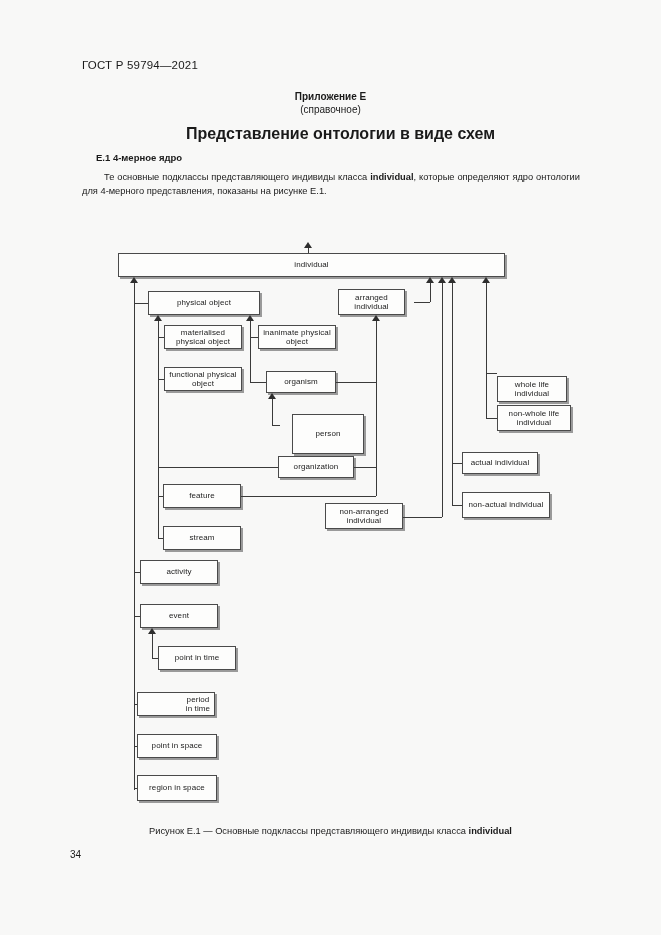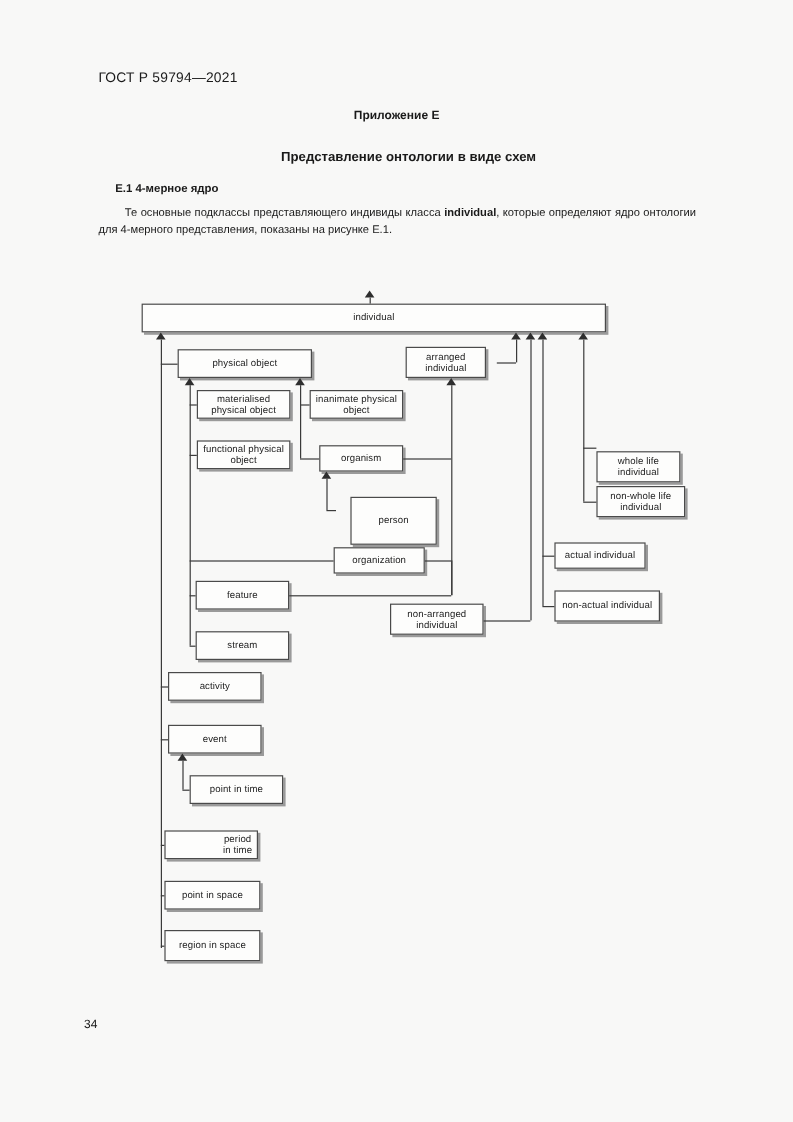--- a/index.html
+++ b/index.html
@@ -45,21 +45,21 @@
   .annex-sub {
     font-weight: normal;
   }
 
   .section-title {
     position: absolute;
     left: 0;
     right: 0;
     top: 125px;
     text-align: center;
-    font-size: 11px;
+    font-size: 16px;
     font-weight: bold;
     margin-left: 20px;
   }
 
   .clause-title {
     position: absolute;
     left: 96px;
     top: 152px;
     font-size: 9.5px;
     font-weight: bold;
@@ -136,20 +136,21 @@
 </style>
 </head>
 <body>
 
 <div class="page">
 
   <div class="std-header">ГОСТ Р 59794—2021</div>
 
   <div class="annex-title">
     <div>Приложение Е</div>
+    <div class="annex-sub">(справочное)</div>
   </div>
 
   <div class="section-title">Представление онтологии в виде схем</div>
 
   <div class="clause-title">Е.1 4-мерное ядро</div>
 
   <div class="body-par"><span>Те основные подклассы представляющего индивиды класса </span><b>individual</b><span>, которые определяют ядро онтологии для 4-мерного представления, показаны на рисунке Е.1.</span></div>
 
   <div id="diagram">
 
@@ -261,16 +262,17 @@
       <div class="line h" style="left: 134px; top: 572px; width: 6px;"></div>
       <div class="line h" style="left: 134px; top: 616px; width: 6px;"></div>
       <div class="line h" style="left: 134px; top: 704px; width: 3px;"></div>
       <div class="line h" style="left: 134px; top: 746px; width: 3px;"></div>
       <div class="line h" style="left: 134px; top: 788px; width: 3px;"></div>
       <div class="line v" style="left: 152px; top: 634px; height: 24px;"></div>
       <div class="line h" style="left: 152px; top: 658px; width: 6px;"></div>
       <div class="arrow-up" style="left: 148px; top: 628px;"></div>
     </div>
 
+  <div class="fig-caption"><span>Рисунок Е.1 — Основные подклассы представляющего индивиды класса </span><b>individual</b></div>
 
   <div class="page-num">34</div>
 
 </div>
 
 </body></html>

